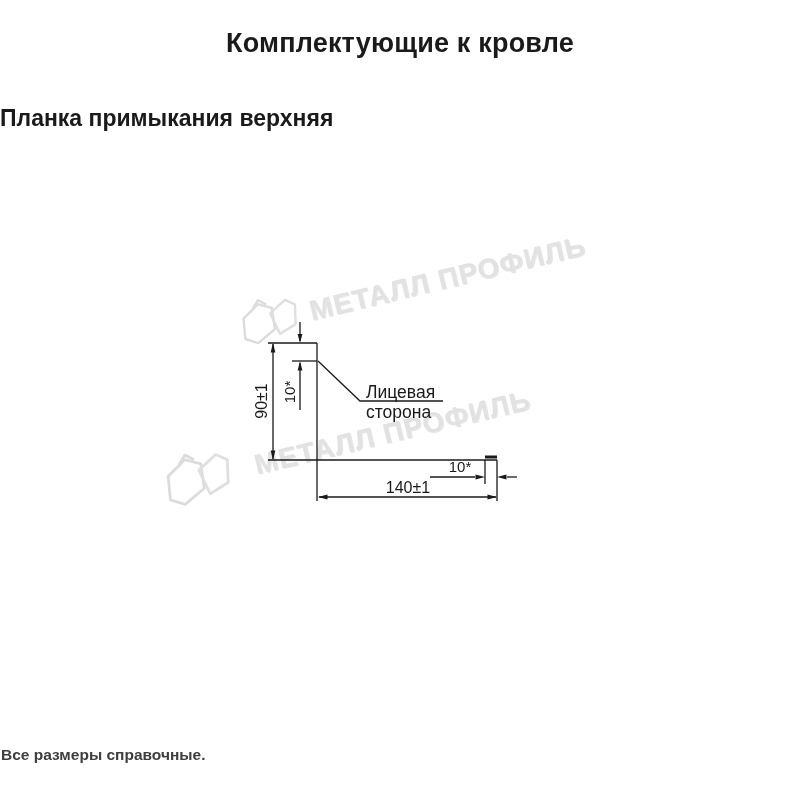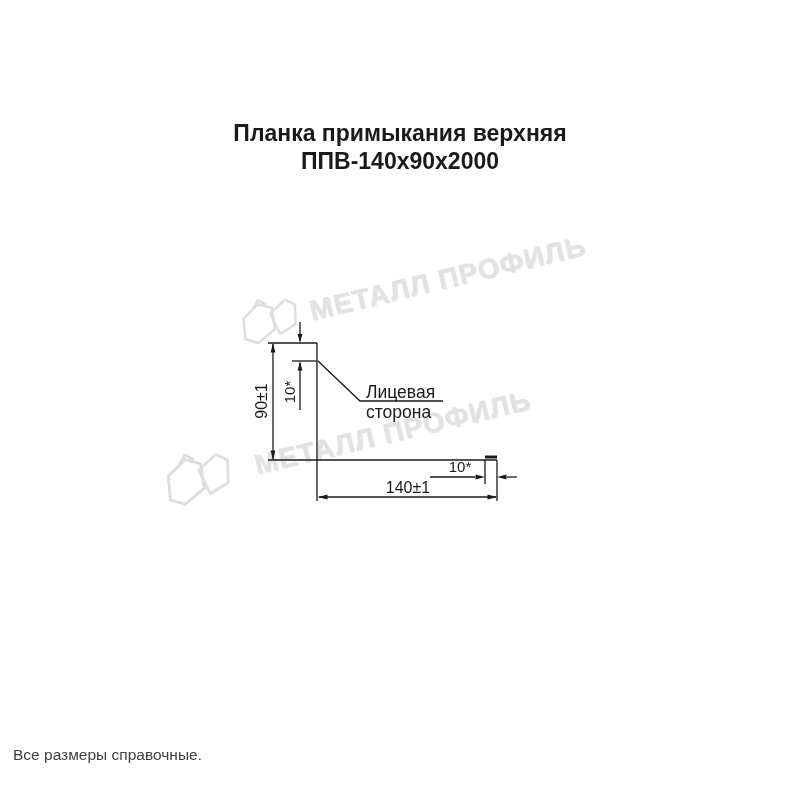--- a/index.html
+++ b/index.html
@@ -2,45 +2,45 @@
 <html><head>
 <meta charset="utf-8">
 <style>
   * { margin:0; padding:0; box-sizing:border-box; }
   html,body { width:800px; height:800px; }
   body { font-family:"Liberation Sans", sans-serif; background:#ffffff; }
   .page { position:relative; width:800px; height:800px; background:#ffffff; overflow:hidden; }
 
   .title { position:absolute; top:28px; left:0; width:800px; text-align:center;
            font-size:27px; font-weight:bold; color:#1a1a1a; letter-spacing:0.2px; }
-  .product { position:absolute; top:104px; left:0; width:800px; text-align:center;
-             font-size:23px; font-weight:bold; color:#1a1a1a; line-height:28px;margin-top:15px; }
+  .product { position:absolute; top:104px; left:0; width:800px; 
+             font-size:23px; font-weight:bold; color:#1a1a1a; line-height:28px; }
 
   .wm { position:absolute; display:flex; align-items:center; gap:10px;
         transform-origin:left center; transform:rotate(-13.5deg); z-index:1; }
   .wm-text { font-weight:bold; font-size:28px; color:#e2e2e2; letter-spacing:1px;
              white-space:nowrap; text-shadow:1px 1px 0 rgba(175,175,175,0.30); }
   .wm1 { left:238px; top:303px; }
   .wm2 { left:150px; top:462px; }
 
   .drawing { position:absolute; left:0; top:0; z-index:2; }
   .drawing text { font-family:"Liberation Sans", sans-serif; fill:#1a1a1a; }
 
-  .footer { position:absolute; left:13px; top:743px; font-size:15.5px; line-height:23.5px;
-            color:#3e3e3e; z-index:2; }
+  .footer { position:absolute; left:1px; top:743px; font-size:15.5px; line-height:23.5px;
+            color:#3e3e3e; z-index:2;font-weight:bold; }
 </style>
 </head>
 <body>
 
 <div class="page">
 
+  <div class="title">Комплектующие к кровле</div>
 
   <div class="product">
     <div>Планка примыкания верхняя</div>
-    <div>ППВ-140х90х2000</div>
   </div>
 
   <div class="wm wm1">
     <svg width="64" height="52" viewBox="0 0 66 52">
       <path d="M5 38 L8 17 L26 6 L39 13 L37 35 L17 45 Z" fill="none" stroke="#dcdcdc" stroke-width="2.5" stroke-linejoin="round"></path>
       <path d="M36 18 L54 8 L63 15 L59 35 L41 41 Z" fill="none" stroke="#dfdfdf" stroke-width="2.5" stroke-linejoin="round"></path>
       <path d="M20 9 L27 2 L34 8" fill="none" stroke="#dcdcdc" stroke-width="2.5" stroke-linejoin="round"></path>
     </svg>
     <span class="wm-text">МЕТАЛЛ ПРОФИЛЬ</span>
   </div>

